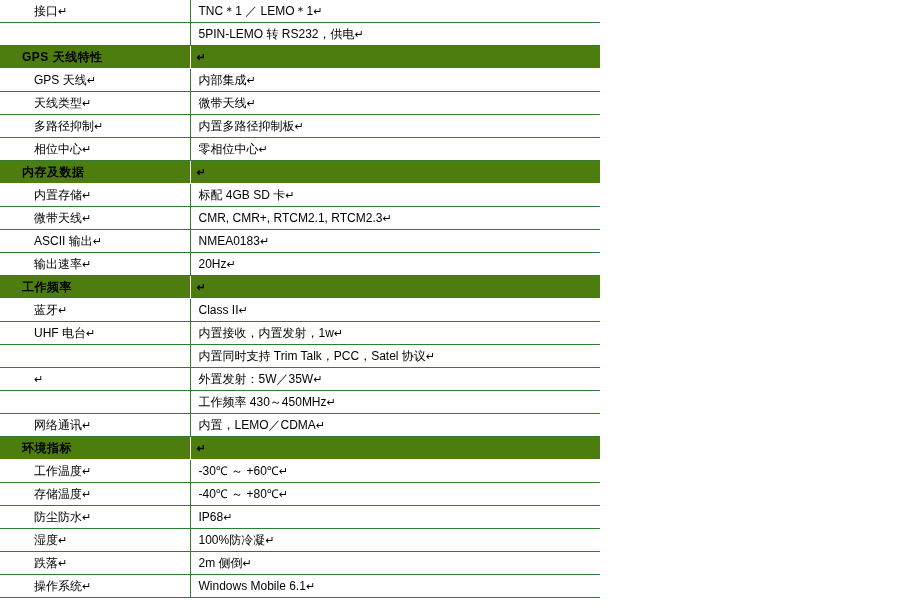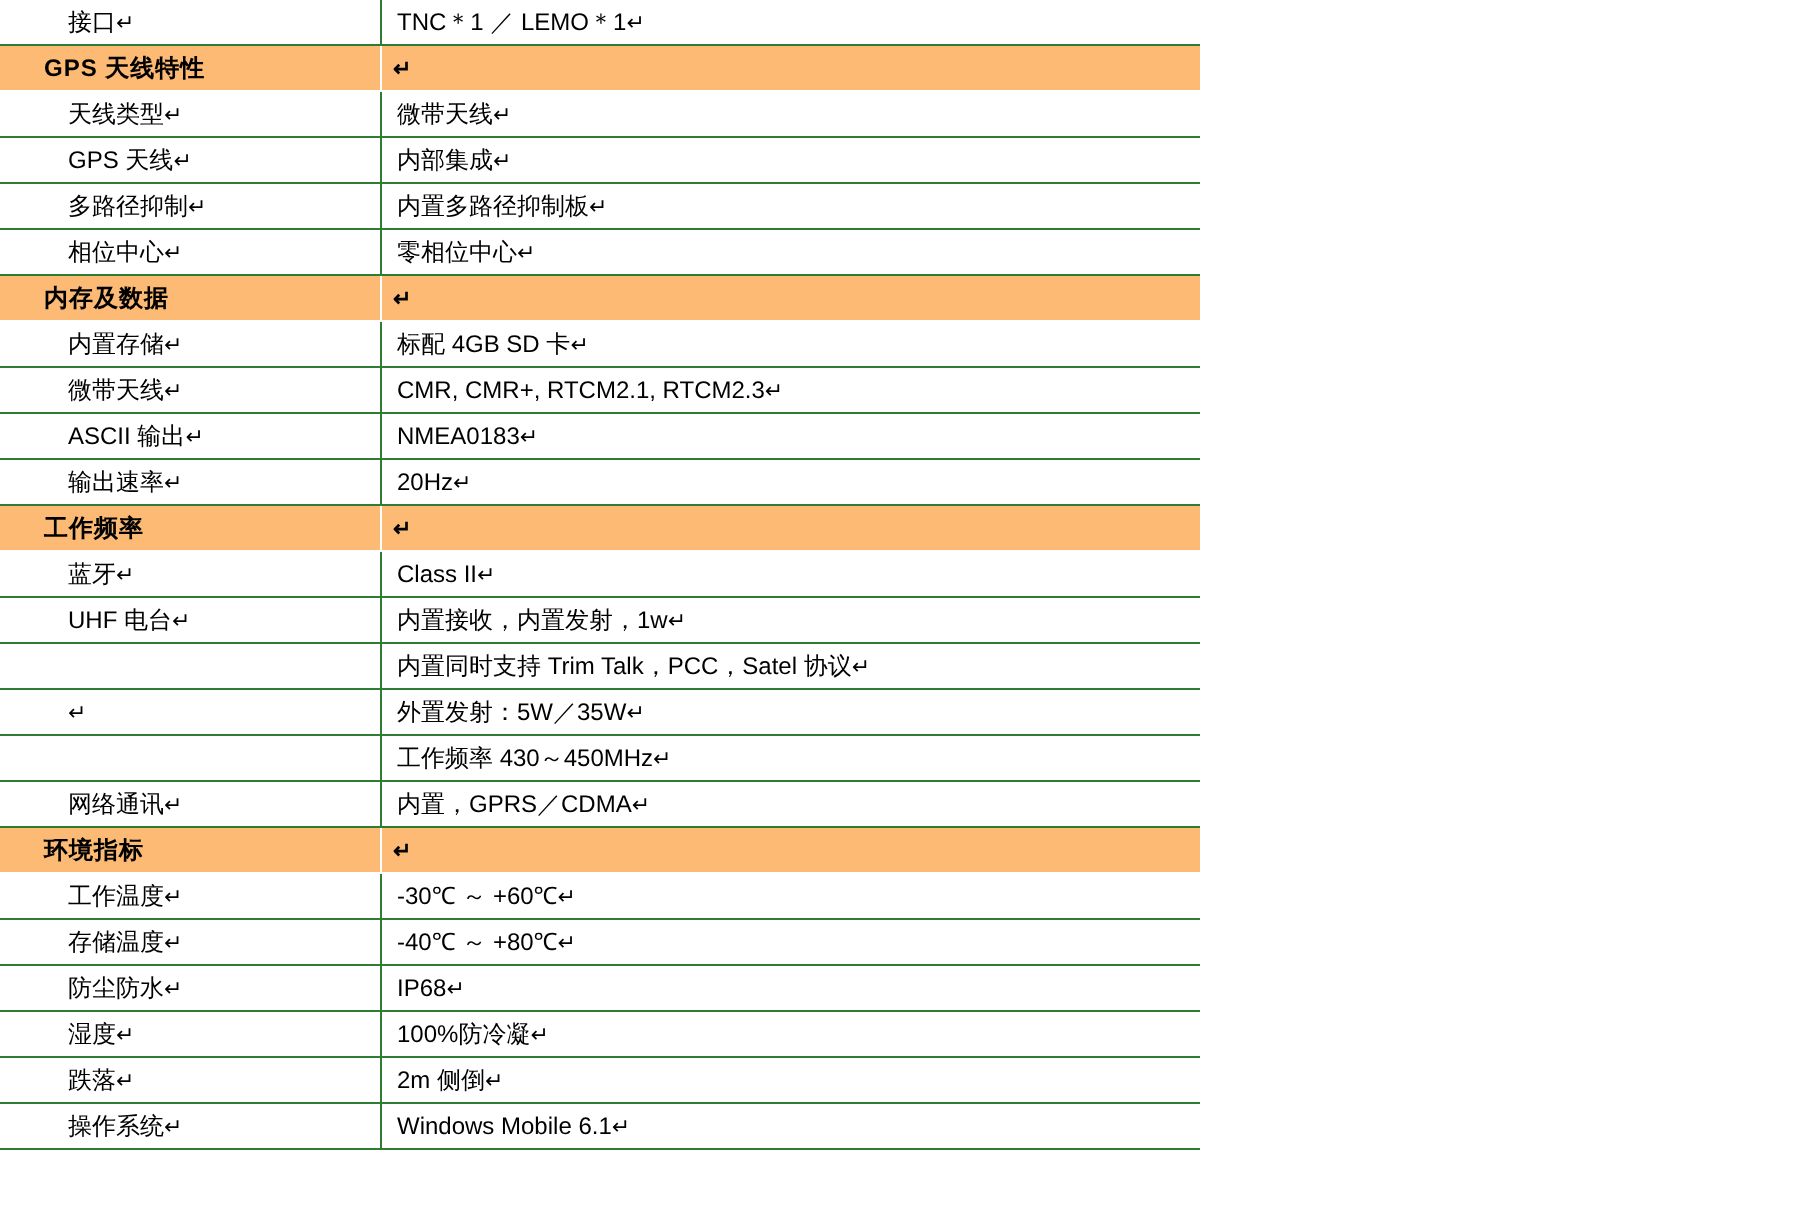--- a/index.html
+++ b/index.html
@@ -34,21 +34,21 @@
     font-size: 12px;
     line-height: 14px;
     white-space: nowrap;
     overflow: hidden;
   }
   col.c1 { width: 190px; }
   col.c2 { width: 410px; }
 
   
   tr.section td {
-    background: #fdba74;
+    background: #4d7c0f;
     color: #000000;
     font-weight: bold;
     border-top: 1px solid #ffffff;
     border-bottom: 1px solid #ffffff;
     padding-left: 22px;
     letter-spacing: 0.5px;
   }
   tr.section td.hdr-right {
     padding-left: 6px;
     border-left: 1px solid #ffffff;
@@ -80,31 +80,35 @@
   <table class="spec">
     <colgroup>
         <col class="c1">
         <col class="c2">
       </colgroup>
     <tbody id="tbody">
         <tr class="row">
           <td class="left"><span>接口</span><span class="pil">↵</span></td>
           <td class="right"><span>TNC＊1 ／  LEMO＊1</span><span class="pil">↵</span></td>
         </tr>
+        <tr class="row">
+          <td class="left"><span></span></td>
+          <td class="right"><span>5PIN-LEMO 转 RS232，供电</span><span class="pil">↵</span></td>
+        </tr>
         <tr class="section">
           <td>GPS 天线特性</td>
           <td class="hdr-right"><span class="pil">↵</span></td>
         </tr>
         <tr class="row">
+          <td class="left"><span>GPS 天线</span><span class="pil">↵</span></td>
+          <td class="right"><span>内部集成</span><span class="pil">↵</span></td>
+        </tr>
+        <tr class="row">
           <td class="left"><span>天线类型</span><span class="pil">↵</span></td>
           <td class="right"><span>微带天线</span><span class="pil">↵</span></td>
-        </tr>
-        <tr class="row">
-          <td class="left"><span>GPS 天线</span><span class="pil">↵</span></td>
-          <td class="right"><span>内部集成</span><span class="pil">↵</span></td>
         </tr>
         <tr class="row">
           <td class="left"><span>多路径抑制</span><span class="pil">↵</span></td>
           <td class="right"><span>内置多路径抑制板</span><span class="pil">↵</span></td>
         </tr>
         <tr class="row">
           <td class="left"><span>相位中心</span><span class="pil">↵</span></td>
           <td class="right"><span>零相位中心</span><span class="pil">↵</span></td>
         </tr>
         <tr class="section">
@@ -146,21 +150,21 @@
         <tr class="row">
           <td class="left"><span></span><span class="pil">↵</span></td>
           <td class="right"><span>外置发射：5W／35W</span><span class="pil">↵</span></td>
         </tr>
         <tr class="row">
           <td class="left"><span></span></td>
           <td class="right"><span>工作频率 430～450MHz</span><span class="pil">↵</span></td>
         </tr>
         <tr class="row">
           <td class="left"><span>网络通讯</span><span class="pil">↵</span></td>
-          <td class="right"><span>内置，GPRS／CDMA</span><span class="pil">↵</span></td>
+          <td class="right"><span>内置，LEMO／CDMA</span><span class="pil">↵</span></td>
         </tr>
         <tr class="section">
           <td>环境指标</td>
           <td class="hdr-right"><span class="pil">↵</span></td>
         </tr>
         <tr class="row">
           <td class="left"><span>工作温度</span><span class="pil">↵</span></td>
           <td class="right"><span>-30℃ ～ +60℃</span><span class="pil">↵</span></td>
         </tr>
         <tr class="row">

